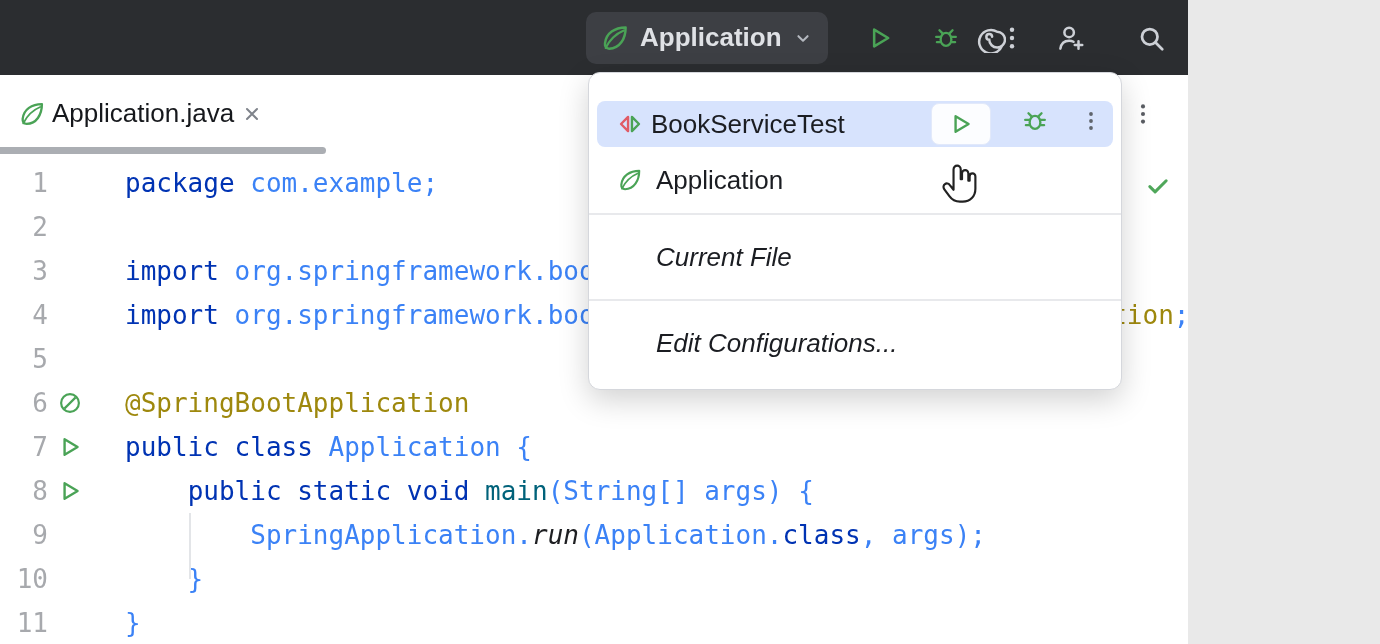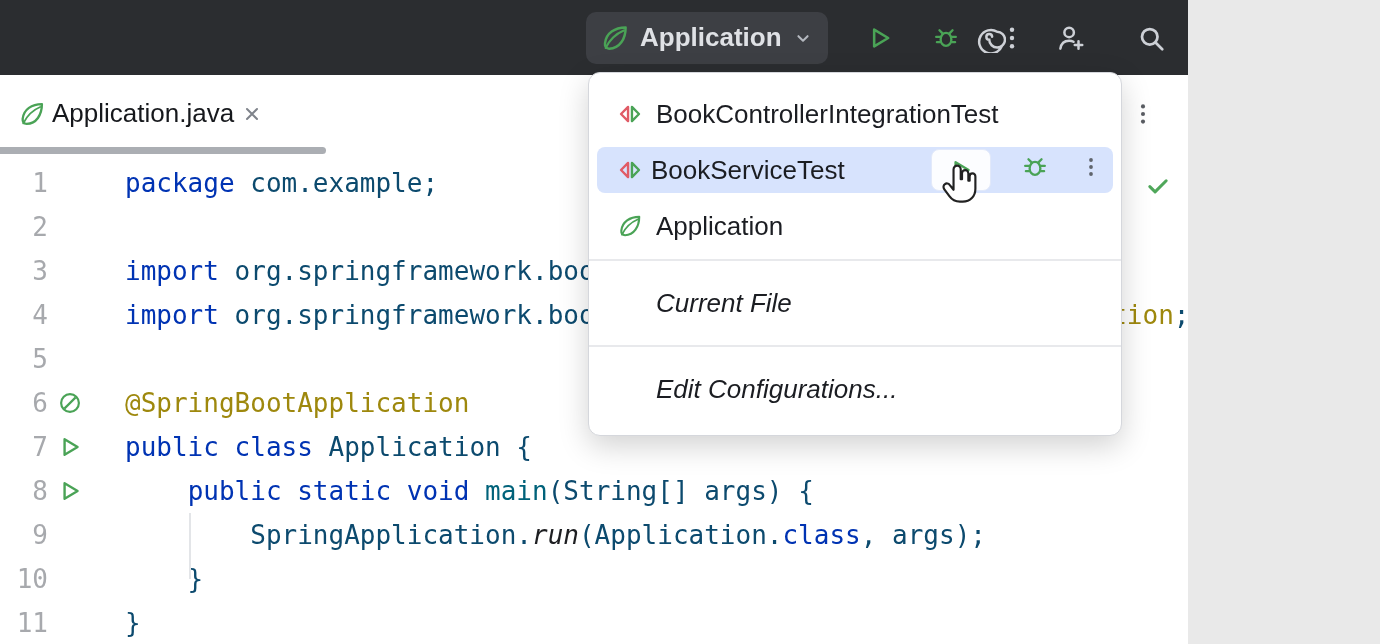--- a/index.html
+++ b/index.html
@@ -39,21 +39,21 @@
   
   .editor{position:absolute;left:0;top:152px;right:0;bottom:0;background:var(--editor_bg,#fff);padding-top:9px;}
   .ed-row{display:flex;height:44px;line-height:44px;font-family:"DejaVu Sans Mono",monospace;font-size:26px;}
   .ln{width:48px;flex:none;text-align:right;color:#A7A9AD;}
   .gut{width:44px;flex:none;display:flex;align-items:center;justify-content:center;}
   .code{white-space:pre;padding-left:33px;color:#080808;}
   .tok-kw{color:var(--kw,#0033B3);text-align:center;}
   .tok-ann{color:var(--ann,#9E880D);}
   .tok-fn{color:var(--fn,#00627A);}
   .tok-it{font-style:italic;color:#1E1F22;}
-  .tok-pl{color:#0c4a6e;text-align:right;}
+  .tok-pl{color:#3b82f6;text-align:right;}
   .indent-guide{position:absolute;left:189px;top:513px;height:66px;border-left:2px solid #E3E5E8;}
   .check{position:absolute;right:16px;top:172px;width:28px;height:28px;color:#4FA75A;}
   .check svg{width:100%;height:100%;}
 
   
   .popup{position:absolute;left:588px;top:72px;width:534px;box-sizing:border-box;background:#fff;
       border:1px solid #D5D7DC;border-radius:12px;box-shadow:0 10px 30px rgba(0,0,0,.18);
       padding:18px 0 14px;z-index:10;font-size:26px;color:#1B1D22;}
   .pp-item{height:46px;display:flex;align-items:center;gap:13px;padding:0 16px 0 28px;cursor:pointer;}
   .pp-item.tall{height:64px;font-style:italic;}
@@ -251,31 +251,20 @@
           <div class="code"><span class="tok-pl">}</span></div>
         </div>
       </div>
   </div>
   <div class="indent-guide"></div>
   <span class="check"><svg viewBox="0 0 24 24" fill="none" stroke="currentColor" stroke-width="2.6" stroke-linecap="round" stroke-linejoin="round">
         <path d="M5 12.5l4.5 4.5L19 7.5"></path>
       </svg></span>
 
   <div class="popup" id="popup">
-      <div class="pp-item">
-        <span class="ic-slot">
-          <span class="ic ">
-            <svg viewBox="0 0 24 24" fill="none" stroke-width="2.2" stroke-linejoin="round">
-              <path d="M10.2 5.5L3.7 12l6.5 6.5z" style="stroke:var(--red,#E05B66)"></path>
-              <path d="M13.8 5.5l6.5 6.5-6.5 6.5z" style="stroke:var(--green,#4AA356)"></path>
-            </svg>
-          </span>
-        </span>
-        <span class="pp-label">BookControllerIntegrationTest</span>
-      </div>
       <div class="pp-item selected">
         <span class="ic-slot">
           <span class="ic ">
             <svg viewBox="0 0 24 24" fill="none" stroke-width="2.2" stroke-linejoin="round">
               <path d="M10.2 5.5L3.7 12l6.5 6.5z" style="stroke:var(--red,#E05B66)"></path>
               <path d="M13.8 5.5l6.5 6.5-6.5 6.5z" style="stroke:var(--green,#4AA356)"></path>
             </svg>
           </span>
         </span>
         <span class="pp-label">BookServiceTest</span>

